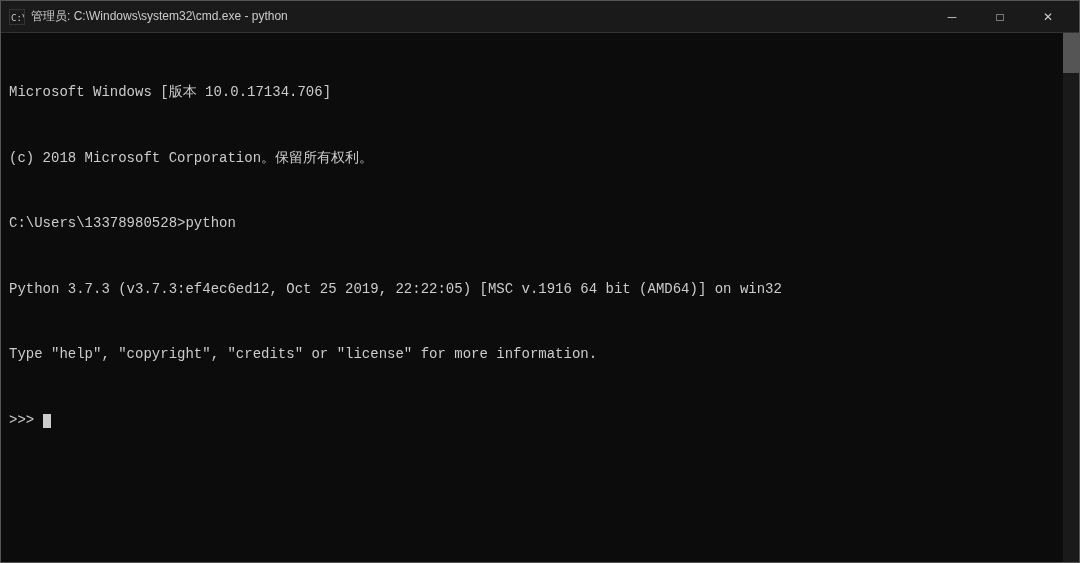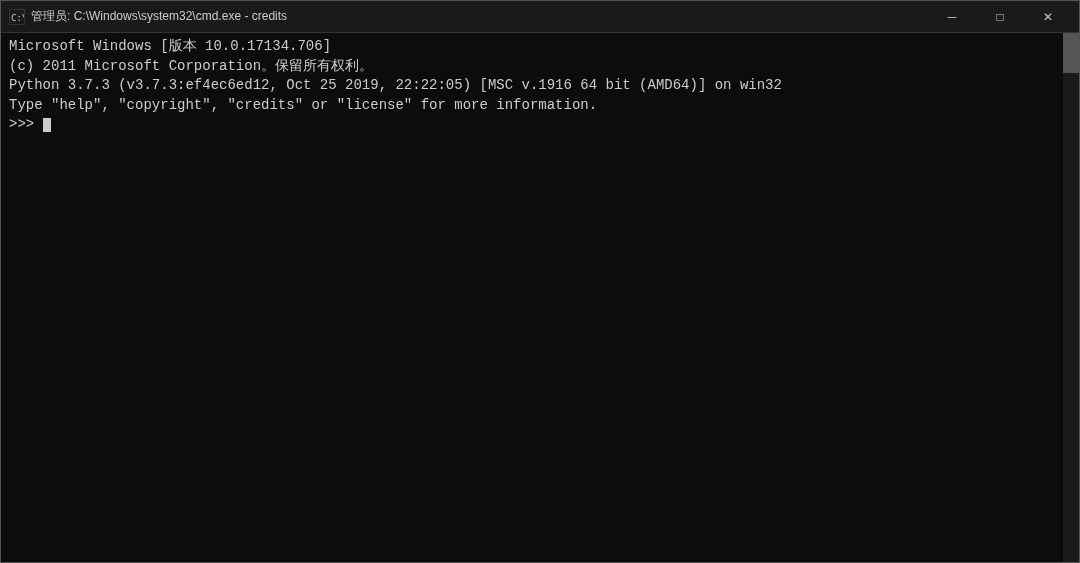--- a/index.html
+++ b/index.html
@@ -87,20 +87,21 @@
       overflow-y: auto;
       position: relative;
     }
 
     .terminal-line {
       color: #cccccc;
       font-size: 14px;
       line-height: 1.4;
       font-family: 'Courier New', Courier, monospace;
       white-space: pre;
+      margin-top: 46px;
     }
 
     .cursor {
       display: inline-block;
       width: 8px;
       height: 14px;
       background: #cccccc;
       vertical-align: text-bottom;
       animation: blink 1s step-end infinite;
     }
@@ -132,34 +133,35 @@
 
 <div class="window">
   <div class="title-bar">
     <div class="title-bar-left">
       <div class="title-bar-icon">
         <svg viewBox="0 0 14 14" fill="none">
           <rect width="14" height="14" fill="#1a1a1a"></rect>
           <text x="1" y="11" font-size="9" fill="#cccccc" font-family="monospace">C:\</text>
         </svg>
       </div>
-      <span class="title-bar-text">管理员: C:\Windows\system32\cmd.exe - credits</span>
+      <span class="title-bar-text">管理员: C:\Windows\system32\cmd.exe - python</span>
     </div>
     <div class="title-bar-controls">
       <button class="title-btn">─</button>
       <button class="title-btn">□</button>
       <button class="title-btn close">✕</button>
     </div>
   </div>
 
   <div class="terminal-body">
     <div id="terminal-lines">
         <div class="terminal-line">Microsoft Windows [版本 10.0.17134.706]</div>
-        <div class="terminal-line">(c) 2011 Microsoft Corporation。保留所有权利。</div>
+        <div class="terminal-line">(c) 2018 Microsoft Corporation。保留所有权利。</div>
         <div class="terminal-line"></div>
+        <div class="terminal-line">C:\Users\13378980528&gt;python</div>
         <div class="terminal-line">Python 3.7.3 (v3.7.3:ef4ec6ed12, Oct 25 2019, 22:22:05) [MSC v.1916 64 bit (AMD64)] on win32</div>
         <div class="terminal-line">Type "help", "copyright", "credits" or "license" for more information.</div>
         <div class="terminal-line">&gt;&gt;&gt; <span class="cursor"></span></div>
       </div>
     <div class="scrollbar-track">
       <div class="scrollbar-thumb"></div>
     </div>
   </div>
 </div>
 

